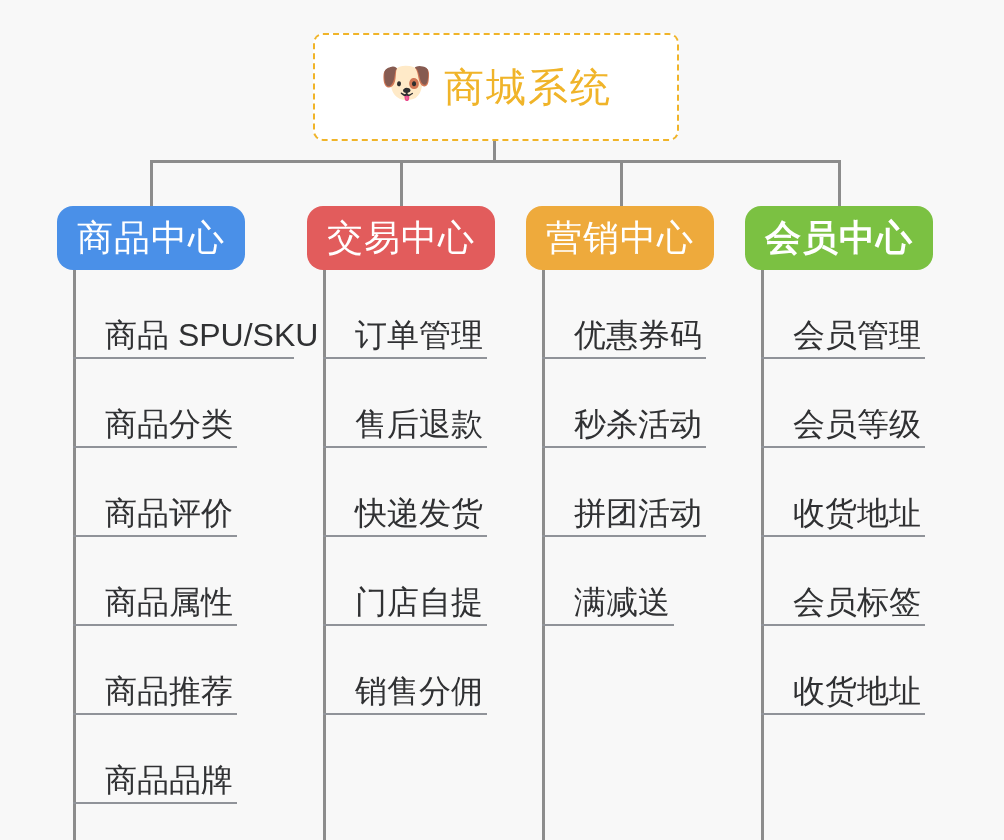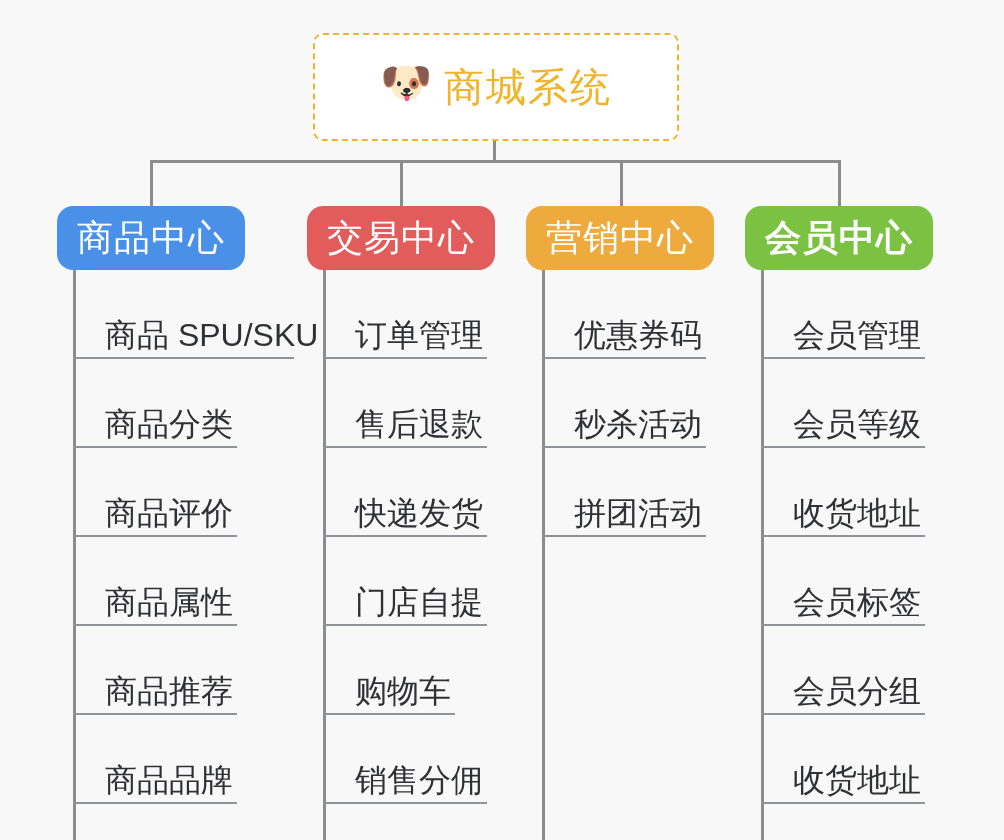--- a/index.html
+++ b/index.html
@@ -200,24 +200,20 @@
       </div>
       <div class="leaf">
         <span class="leaf-text">快递发货</span>
         <span class="leaf-rule rule-w-normal"></span>
       </div>
       <div class="leaf">
         <span class="leaf-text">门店自提</span>
         <span class="leaf-rule rule-w-normal"></span>
       </div>
       <div class="leaf">
-        <span class="leaf-text">购物车</span>
-        <span class="leaf-rule rule-w-short"></span>
-      </div>
-      <div class="leaf">
         <span class="leaf-text">销售分佣</span>
         <span class="leaf-rule rule-w-normal"></span>
       </div>
     </div>
   </div>
 
   <div class="column" style="left:526px;">
     <div class="cat-box" style="background:#eeaa3c;">
       <span>营销中心</span>
     </div>
@@ -228,20 +224,24 @@
         <span class="leaf-rule rule-w-normal"></span>
       </div>
       <div class="leaf">
         <span class="leaf-text">秒杀活动</span>
         <span class="leaf-rule rule-w-normal"></span>
       </div>
       <div class="leaf">
         <span class="leaf-text">拼团活动</span>
         <span class="leaf-rule rule-w-normal"></span>
       </div>
+      <div class="leaf">
+        <span class="leaf-text">满减送</span>
+        <span class="leaf-rule rule-w-short"></span>
+      </div>
     </div>
   </div>
 
   <div class="column" style="left:745px;">
     <div class="cat-box" style="background:#7bc142;font-weight:bold;">
       <span>会员中心</span>
     </div>
     <div class="leaf-list">
       <div class="trunk" style="height:594px;"></div>
       <div class="leaf">
@@ -254,23 +254,19 @@
       </div>
       <div class="leaf">
         <span class="leaf-text">收货地址</span>
         <span class="leaf-rule rule-w-normal"></span>
       </div>
       <div class="leaf">
         <span class="leaf-text">会员标签</span>
         <span class="leaf-rule rule-w-normal"></span>
       </div>
       <div class="leaf">
-        <span class="leaf-text">会员分组</span>
-        <span class="leaf-rule rule-w-normal"></span>
-      </div>
-      <div class="leaf">
         <span class="leaf-text">收货地址</span>
         <span class="leaf-rule rule-w-normal"></span>
       </div>
     </div>
   </div>
 
 </div>
 
 </body></html>

